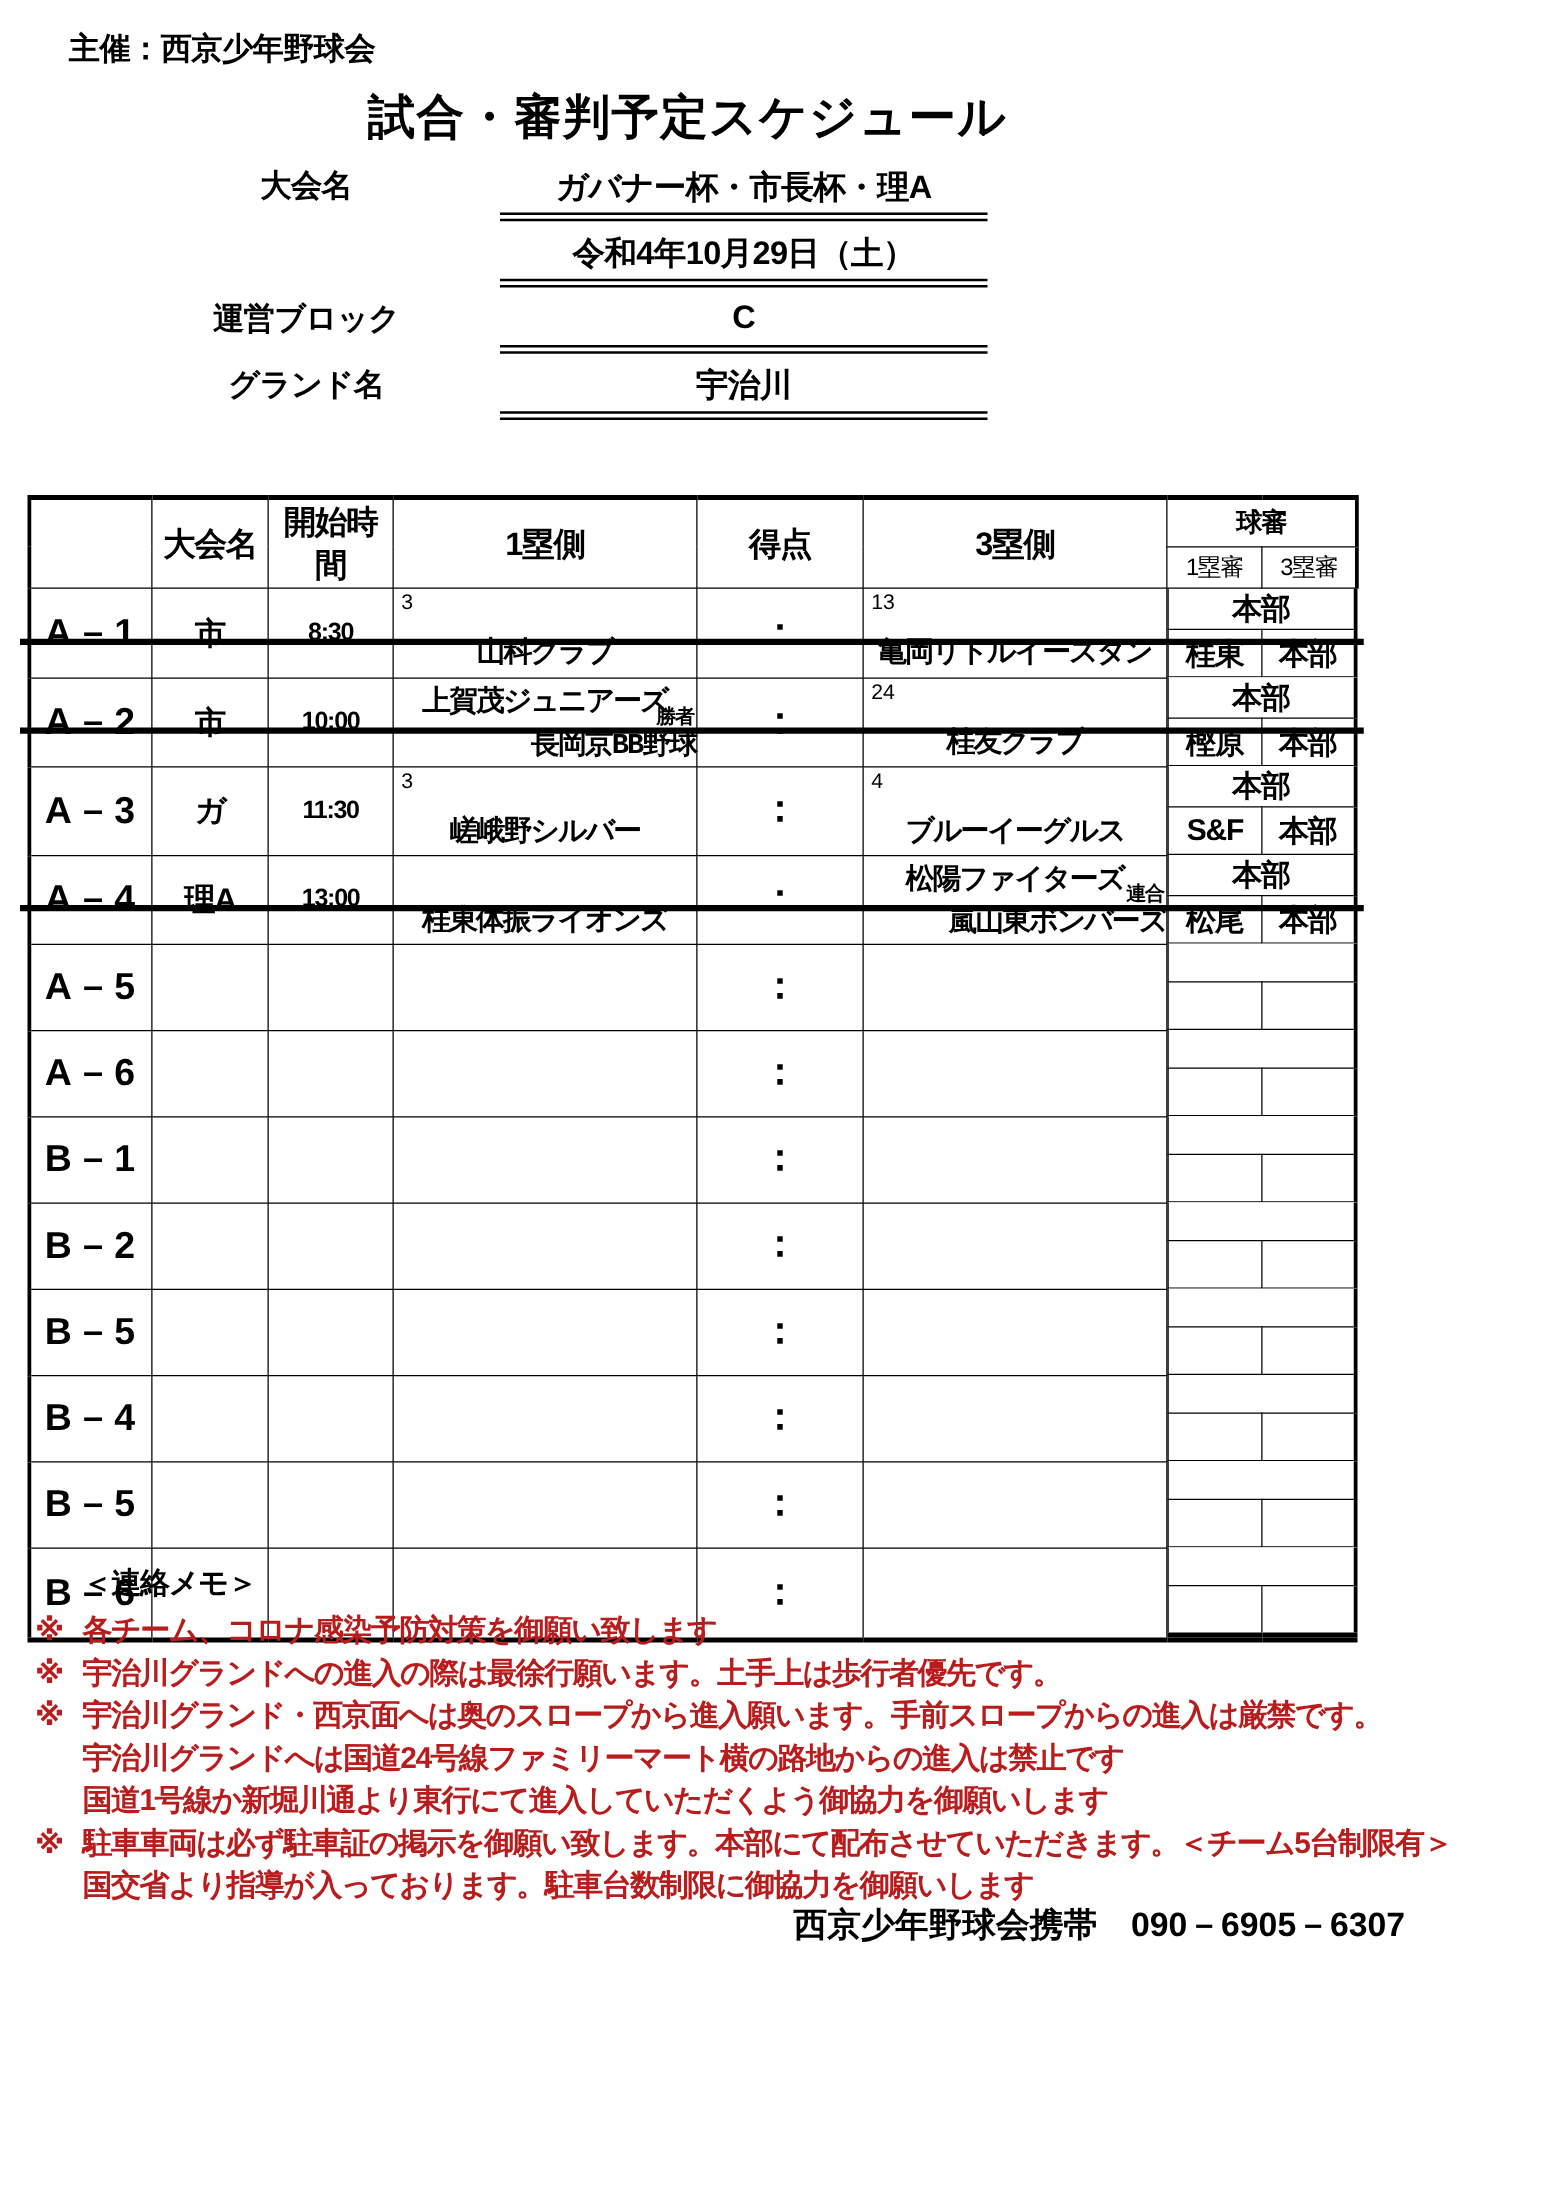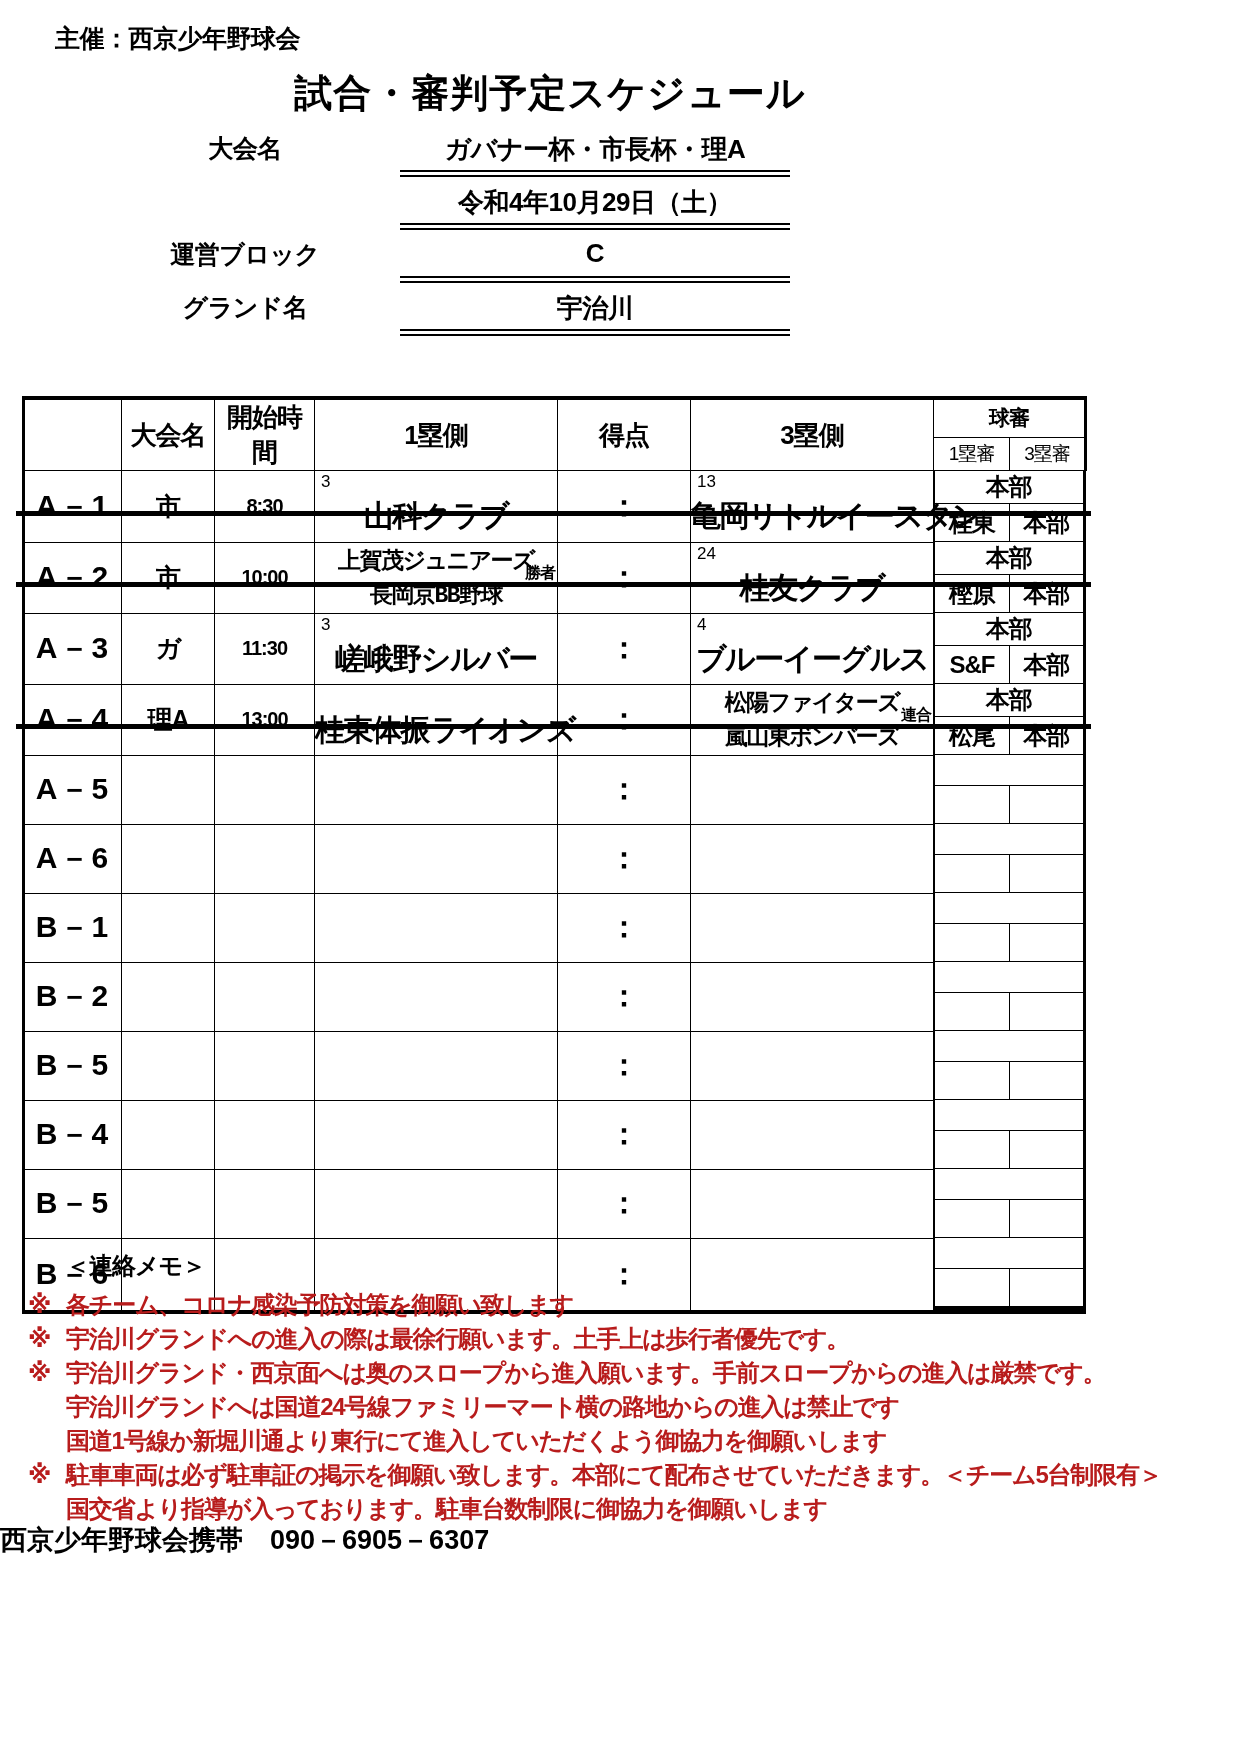--- a/index.html
+++ b/index.html
@@ -80,26 +80,26 @@
   td.cup{font-size:25px;letter-spacing:-1px;}
   td.time{font-size:20px;font-weight:normal;letter-spacing:-1px;}
 
   .teamcell{position:relative;height:68px;}
   .num{
     position:absolute;left:6px;top:1px;
     font-size:17px;font-weight:normal;line-height:1;
   }
   .tname{
     position:absolute;left:0;right:0;bottom:3px;
-    text-align:center;font-size:30px;font-weight:bold;letter-spacing:-1.5px;
+    text-align:center;font-size:23px;font-weight:bold;letter-spacing:-1.5px;
     white-space:nowrap;
   }
   .tname.small{font-size:23px;font-family:Liberation Mono, monospace;}
   .tname.two-top{bottom:36px;}
-  .tname.two-bot{bottom:2px;}
+  .tname.two-bot{bottom:2px;text-align:right;}
   .annot{
     position:absolute;right:2px;bottom:28px;
     font-size:16px;font-weight:bold;letter-spacing:-1px;
   }
   .scorecell{font-size:30px;font-weight:bold;line-height:0.62;padding-top:4px;}
 
   
   td.ump-top{
     height:30px;font-size:24px;letter-spacing:-1px;
     border-bottom:1px solid #000;
@@ -118,22 +118,22 @@
   }
   .notes{position:absolute;left:28px;top:1288px;width:1180px;color:#b81c1c;}
   .note-row{
     display:flex;align-items:flex-start;
     font-size:24px;font-weight:bold;letter-spacing:-1.2px;
     line-height:1.42;
   }
   .note-mark{width:38px;flex:0 0 38px;}
   .note-indent{width:38px;flex:0 0 38px;}
   .footer{
-    position:absolute;left:0;top:1522px;width:1100px;text-align:left;
-    font-size:27px;font-weight:bold;letter-spacing:0px;
+    position:absolute;left:0;top:1522px;width:1100px;text-align:right;
+    font-size:27px;font-weight:bold;letter-spacing:0px;padding-left:24px;
   }
 </style>
 </head>
 <body>
 
 <div class="page">
 
   <div class="host">主催：西京少年野球会</div>
   <div class="doc-title">試合・審判予定スケジュール</div>
 

